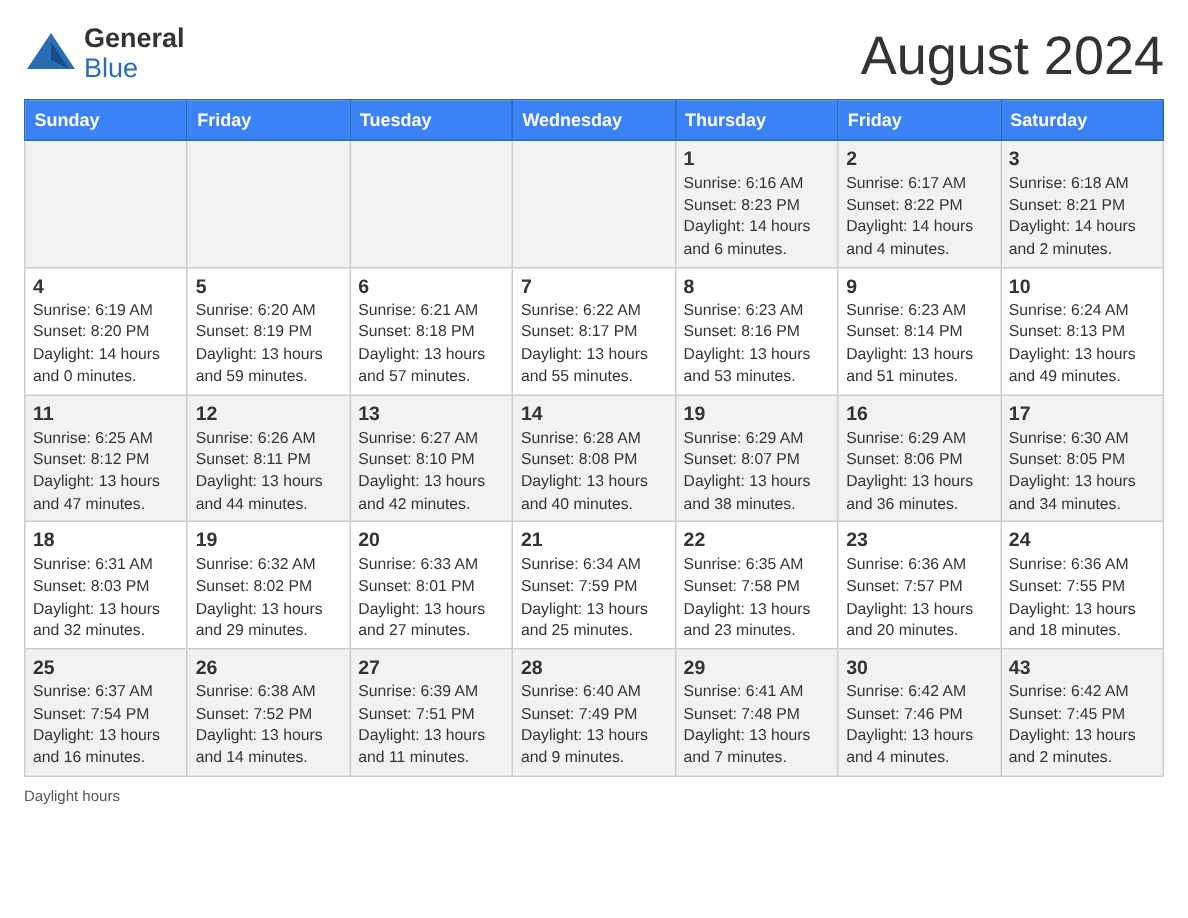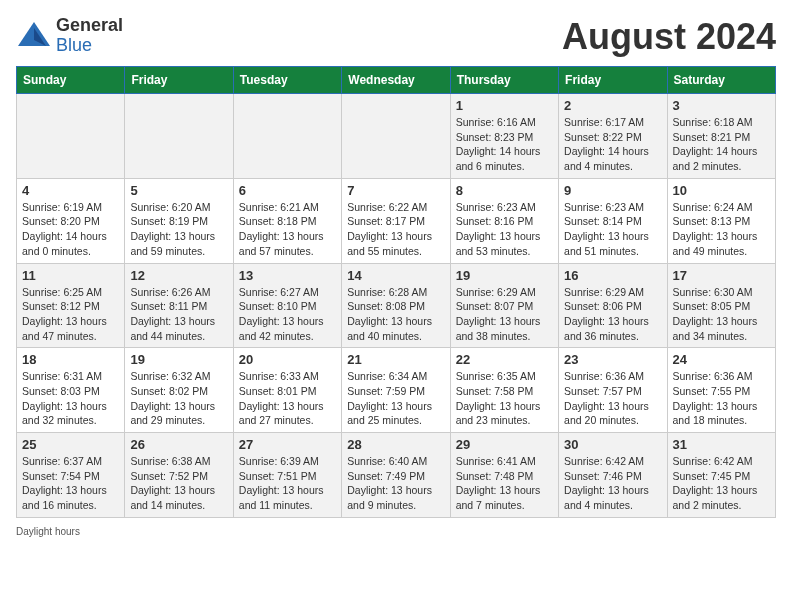--- a/index.html
+++ b/index.html
@@ -39,33 +39,33 @@
     .logo-icon {
       width: 36px;
       height: 36px;
     }
     .title-area {
       text-align: right;
     }
     .main-title {
       font-size: 36px;
       color: #333;
-      font-weight: bold;
+      font-weight: normal;
     }
     .subtitle {
       font-size: 16px;
       color: #555;
     }
     .calendar-table {
       width: 100%;
       border-collapse: collapse;
       font-size: 11px;
     }
     .calendar-table thead tr {
-      background-color: #15803d;
+      background-color: #3b82f6;
     }
     .calendar-table thead th {
       color: #fff;
       text-align: left;
       padding: 6px 6px;
       font-size: 12px;
       border: 1px solid #2a6db5;
     }
     .calendar-table tbody tr {
       vertical-align: top;
@@ -263,20 +263,20 @@
         </td>
         <td>
           <span class="day-number">29</span>
           <div class="day-info">Sunrise: 6:41 AM<br>Sunset: 7:48 PM<br>Daylight: 13 hours<br>and 7 minutes.</div>
         </td>
         <td>
           <span class="day-number">30</span>
           <div class="day-info">Sunrise: 6:42 AM<br>Sunset: 7:46 PM<br>Daylight: 13 hours<br>and 4 minutes.</div>
         </td>
         <td>
-          <span class="day-number">31</span>
+          <span class="day-number">43</span>
           <div class="day-info">Sunrise: 6:42 AM<br>Sunset: 7:45 PM<br>Daylight: 13 hours<br>and 2 minutes.</div>
         </td>
       </tr>
     </tbody>
 </table>
 
 <div class="footer-note">Daylight hours</div>
 
 </body></html>

